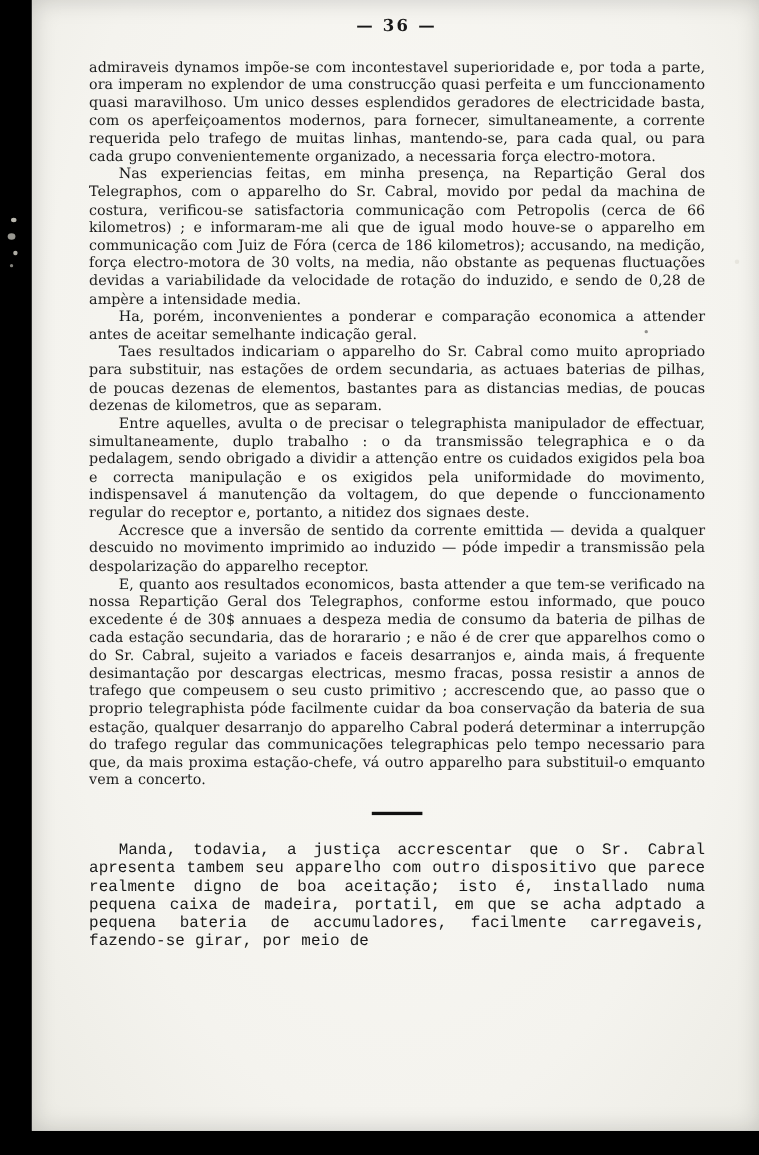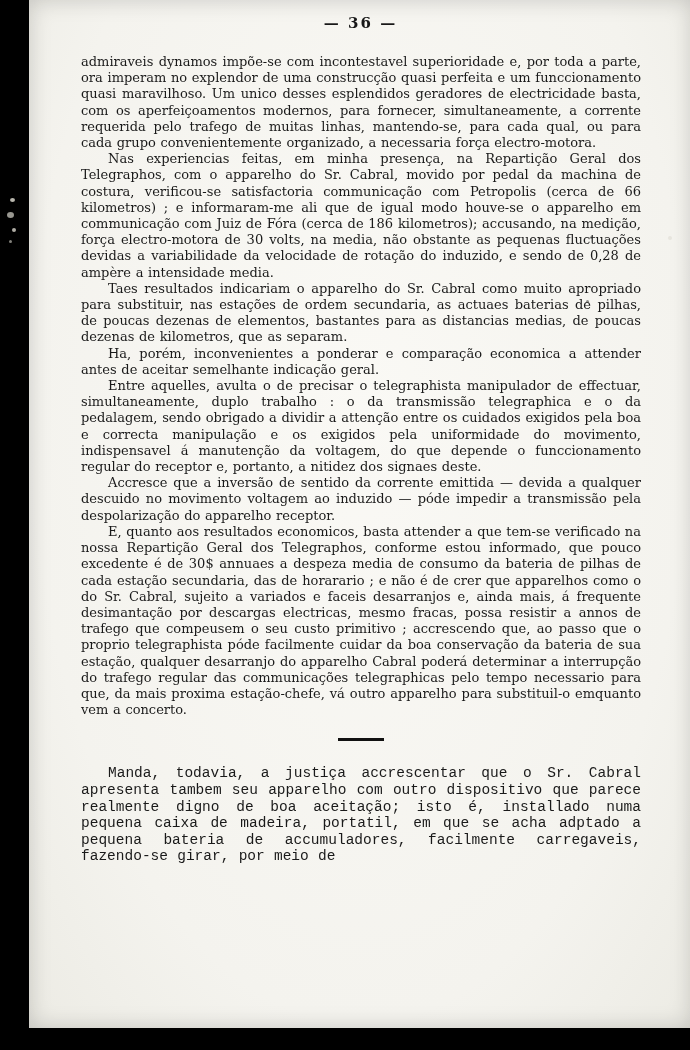--- a/index.html
+++ b/index.html
@@ -86,24 +86,24 @@
 </head>
 <body>
 
 <div class="scan-page">
 
   <div class="page-number">— 36 —</div>
 
   <div class="text-block">
     <p>admiraveis dynamos impõe-se com incontestavel superioridade e, por toda a parte, ora imperam no explendor de uma construcção quasi perfeita e um funccionamento quasi maravilhoso. Um unico desses esplendidos geradores de electricidade basta, com os aperfeiçoamentos modernos, para fornecer, simultaneamente, a corrente requerida pelo trafego de muitas linhas, mantendo-se, para cada qual, ou para cada grupo convenientemente organizado, a necessaria força electro-motora.</p>
     <p class="indent">Nas experiencias feitas, em minha presença, na Repartição Geral dos Telegraphos, com o apparelho do Sr. Cabral, movido por pedal da machina de costura, verificou-se satisfactoria communicação com Petropolis (cerca de 66 kilometros) ; e informaram-me ali que de igual modo houve-se o apparelho em communicação com Juiz de Fóra (cerca de 186 kilometros); accusando, na medição, força electro-motora de 30 volts, na media, não obstante as pequenas fluctuações devidas a variabilidade da velocidade de rotação do induzido, e sendo de 0,28 de ampère a intensidade media.</p>
+    <p class="indent">Ha, porém, inconvenientes a ponderar e comparação economica a attender antes de aceitar semelhante indicação geral.</p>
     <p class="indent">Taes resultados indicariam o apparelho do Sr. Cabral como muito apropriado para substituir, nas estações de ordem secundaria, as actuaes baterias de pilhas, de poucas dezenas de elementos, bastantes para as distancias medias, de poucas dezenas de kilometros, que as separam.</p>
-    <p class="indent">Ha, porém, inconvenientes a ponderar e comparação economica a attender antes de aceitar semelhante indicação geral.</p>
     <p class="indent">Entre aquelles, avulta o de precisar o telegraphista manipulador de effectuar, simultaneamente, duplo trabalho : o da transmissão telegraphica e o da pedalagem, sendo obrigado a dividir a attenção entre os cuidados exigidos pela boa e correcta manipulação e os exigidos pela uniformidade do movimento, indispensavel á manutenção da voltagem, do que depende o funccionamento regular do receptor e, portanto, a nitidez dos signaes deste.</p>
-    <p class="indent">Accresce que a inversão de sentido da corrente emittida — devida a qualquer descuido no movimento voltagem ao induzido — póde impedir a transmissão pela despolarização do apparelho receptor.</p>
+    <p class="indent">Accresce que a inversão de sentido da corrente emittida — devida a qualquer descuido no movimento imprimido ao induzido — póde impedir a transmissão pela despolarização do apparelho receptor.</p>
     <p class="indent">E, quanto aos resultados economicos, basta attender a que tem-se verificado na nossa Repartição Geral dos Telegraphos, conforme estou informado, que pouco excedente é de 30$ annuaes a despeza media de consumo da bateria de pilhas de cada estação secundaria, das de horarario ; e não é de crer que apparelhos como o do Sr. Cabral, sujeito a variados e faceis desarranjos e, ainda mais, á frequente desimantação por descargas electricas, mesmo fracas, possa resistir a annos de trafego que compeusem o seu custo primitivo ; accrescendo que, ao passo que o proprio telegraphista póde facilmente cuidar da boa conservação da bateria de sua estação, qualquer desarranjo do apparelho Cabral poderá determinar a interrupção do trafego regular das communicações telegraphicas pelo tempo necessario para que, da mais proxima estação-chefe, vá outro apparelho para substituil-o emquanto vem a concerto.</p>
   </div>
 
   <div class="separator"></div>
 
   <div class="after-block">
     <p>Manda, todavia, a justiça accrescentar que o Sr. Cabral apresenta tambem seu apparelho com outro dispositivo que parece realmente digno de boa aceitação; isto é, installado numa pequena caixa de madeira, portatil, em que se acha adptado a pequena bateria de accumuladores, facilmente carregaveis, fazendo-se girar, por meio de</p>
   </div>
 
 </div>

